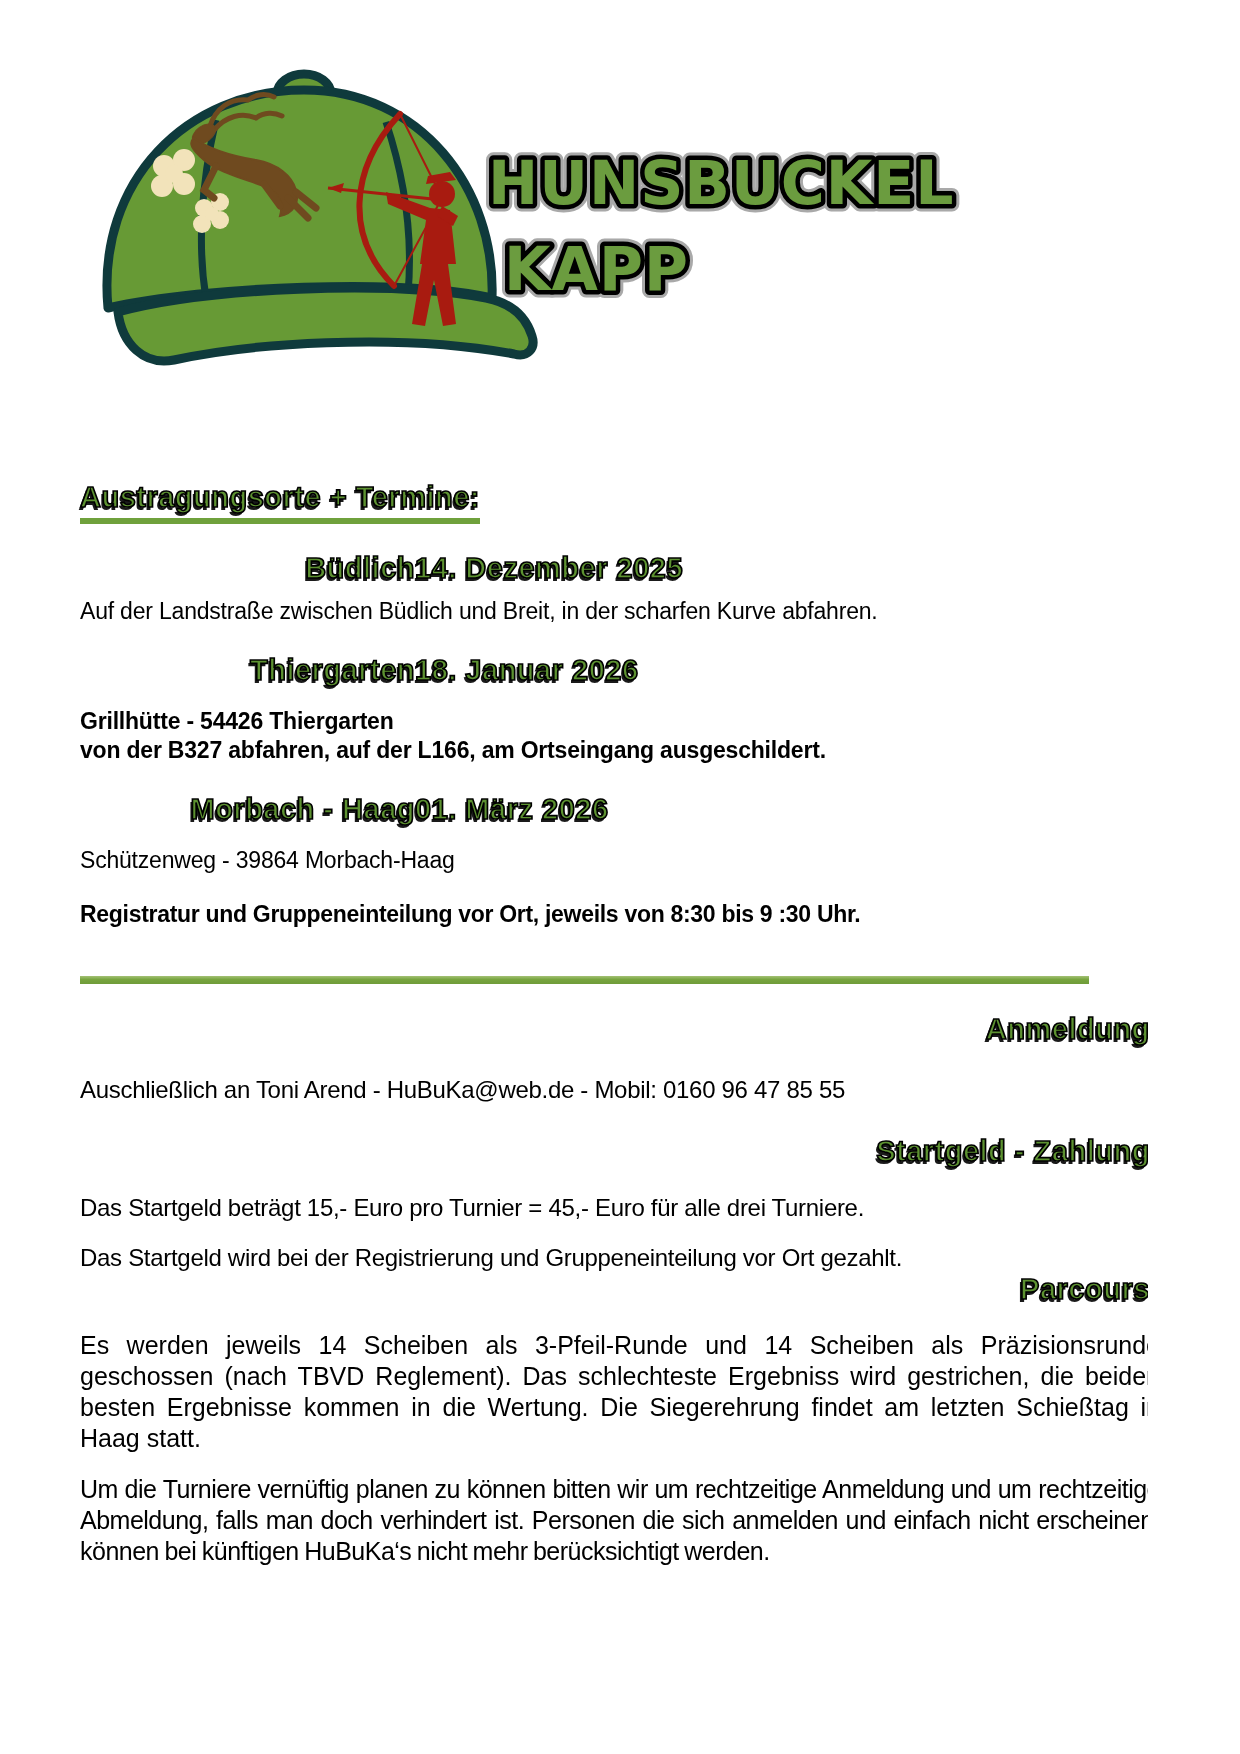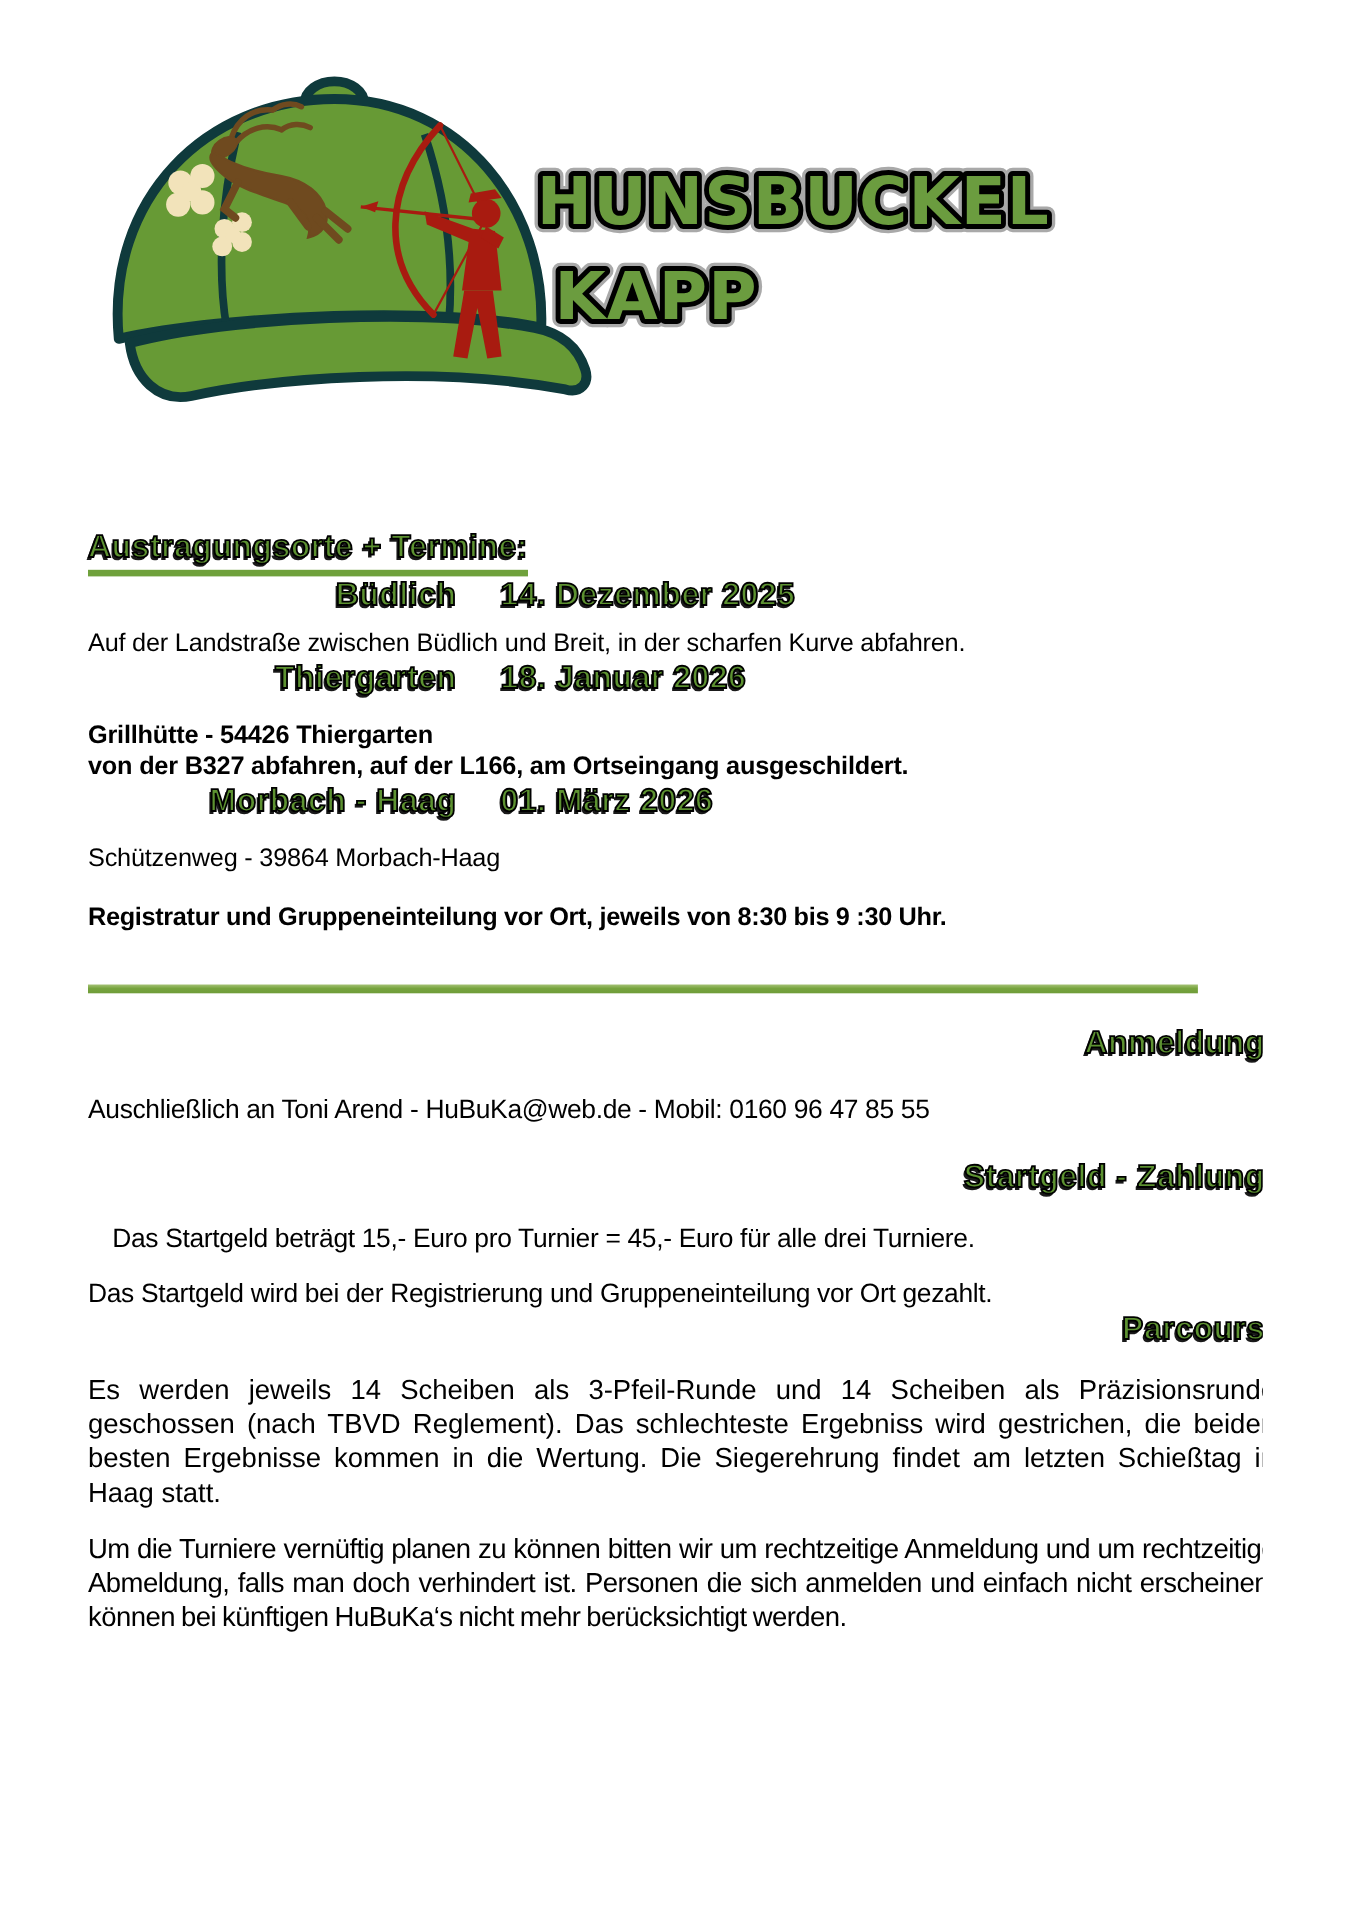--- a/index.html
+++ b/index.html
@@ -20,32 +20,32 @@
   
   .content{position:absolute;left:80px;top:480px;width:1080px;}
   .heading{
     font-size:29px;font-weight:700;color:#5d9231;letter-spacing:.5px;
     -webkit-text-stroke:1.7px #000;text-shadow:-2px 3px 0 #1a1a1a;
     line-height:34px;
     text-align:right;
   }
   .heading.underlined{display:inline-block;border-bottom:6px solid #6fa13c;padding-bottom:4px;}
   .block{display:block;font-weight:bold;}
-  .event-row{display:flex;gap:40px;}
+  .event-row{display:flex;margin-top:27px;}
   .event-loc{width:335px;flex:0 0 335px;}
   .detail{font-size:23px;line-height:29px;letter-spacing:-.2px;margin-top:20px;}
   .detail.first{margin-top:12px;}
   .note{font-size:23px;line-height:30px;font-weight:700;letter-spacing:-.3px;margin-top:24px;}
   .divider{margin-top:47px;width:1009px;height:8px;
     background:linear-gradient(#a4c175 0%,#77a43e 45%,#6f9c39 100%);}
   .h-anmeldung{margin-top:28px;}
   .contact-line{font-size:24px;letter-spacing:-.3px;margin-top:30px;line-height:28px;}
   .h-startgeld{margin-top:30px;}
   .body-line{font-size:24px;letter-spacing:-.3px;line-height:28px;}
-  .sg1{margin-top:26px;margin-left:22px;}
+  .sg1{margin-top:26px;}
   .sg2{margin-top:22px;}
   .h-parcours{padding-left:34px;}
   .para{font-size:25px;line-height:31px;text-align:justify;margin-top:24px;}
   .para.condensed{letter-spacing:-.5px;word-spacing:-1px;margin-top:20px;}
 </style>
 </head>
 <body>
 
 <div class="page">
 

